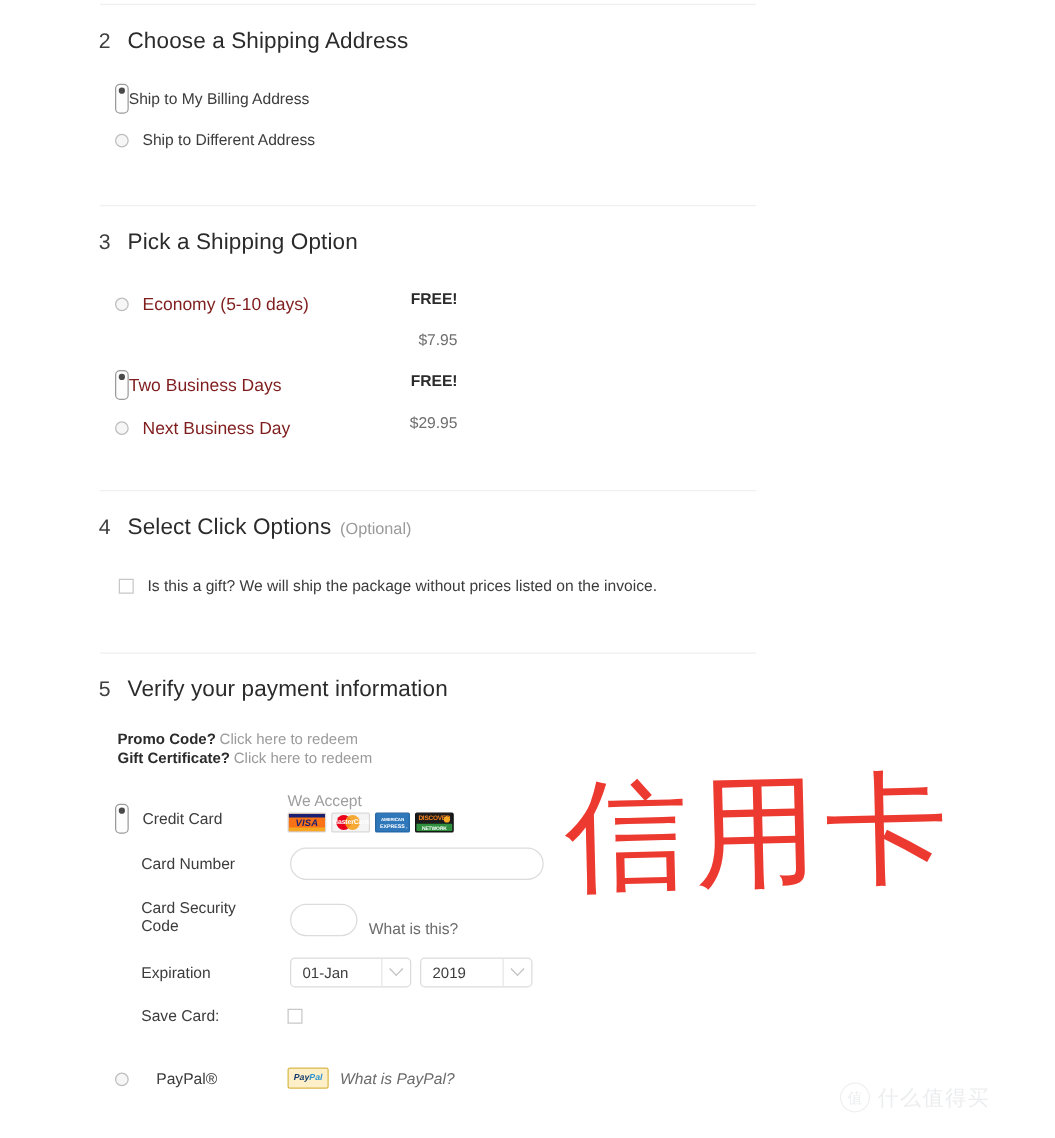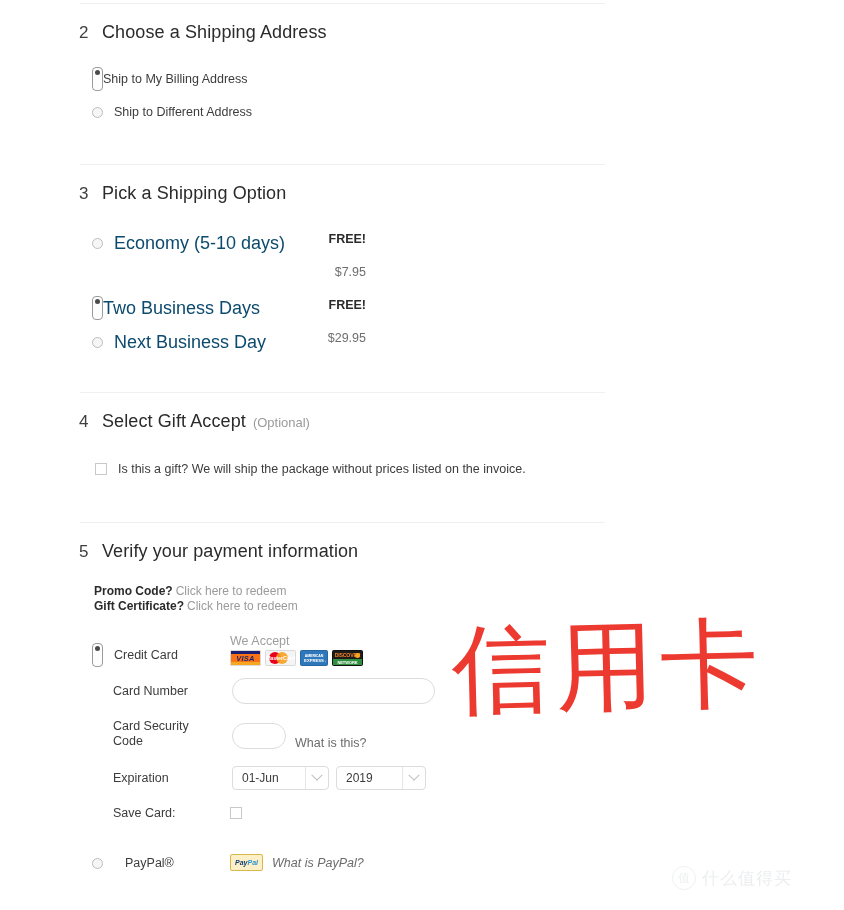--- a/index.html
+++ b/index.html
@@ -102,22 +102,22 @@
   
   .ship-row {
     position: absolute;
     left: 92px;
     width: 300px;
     height: 20px;
     display: flex;
     align-items: center;
   }
   .ship-row .lbl {
-    font-size: 18px;
-    color: #0c4a6e;
+    font-size: 14px;
+    color: #7f1d1d;
     margin-left: 11px;
   }
   .ship-price {
     position: absolute;
     width: 90px;
     text-align: right;
     font-size: 12.5px;
     white-space: nowrap;
   }
   .ship-price.free {
@@ -470,21 +470,21 @@
   <div class="ship-price free" style="left:276px; top:298px;">FREE!</div>
 
   <div class="ship-row" style="top:332px;">
     <span class="radio"></span>
     <span class="lbl">Next Business Day</span>
   </div>
   <div class="ship-price amt" style="left:276px; top:331px;">$29.95</div>
 
   <div class="sec-head" style="left:79px; top:411px;">
     <span class="sec-num">4</span>
-    <span class="sec-title">Select Gift Accept</span>
+    <span class="sec-title">Select Click Options</span>
     <span class="sec-opt">(Optional)</span>
   </div>
 
   <div class="gift-row">
     <span class="checkbox"></span>
     <span class="lbl">Is this a gift? We will ship the package without prices listed on the invoice.</span>
   </div>
 
   <div class="sec-head" style="left:79px; top:541px;">
     <span class="sec-num">5</span>
@@ -534,21 +534,21 @@
 
   <div class="pay-label" style="left:113px; top:684px;">Card Number</div>
   <input class="inp inp-card" type="text" value="" style="">
 
   <div class="pay-label" style="left:113px; top:719px; width:80px; white-space:normal;">Card Security Code</div>
   <input class="inp inp-cvv" type="text" value="" style="">
   <div class="hint" style="left:295px; top:736px;">What is this?</div>
 
   <div class="pay-label" style="left:113px; top:771px;">Expiration</div>
   <div class="sel sel-month">
-    <span class="val">01-Jun</span>
+    <span class="val">01-Jan</span>
     <span class="arrow-box">
         <span class="chev"></span>
       </span>
   </div>
   <div class="sel sel-year">
     <span class="val">2019</span>
     <span class="arrow-box">
         <span class="chev"></span>
       </span>
   </div>

